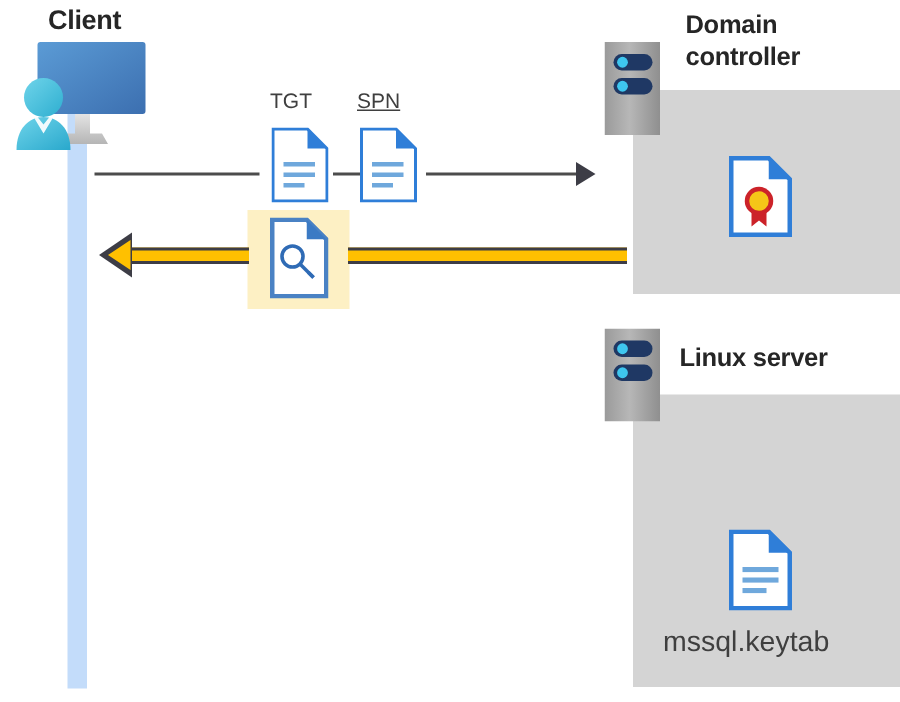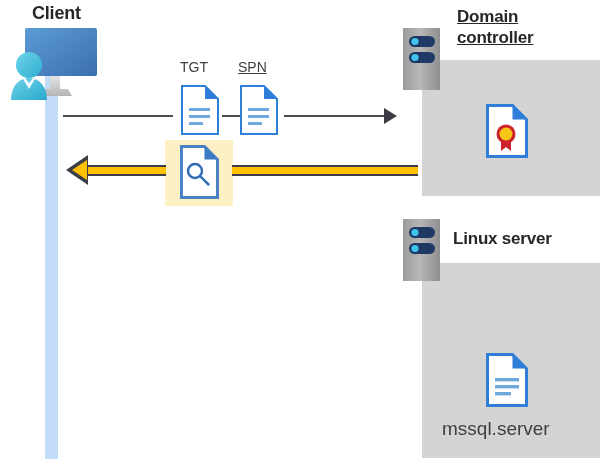--- a/index.html
+++ b/index.html
@@ -205,21 +205,21 @@
         </linearGradient>
       </defs>
       <rect x="0" y="0" width="37" height="62" fill="url(#srvGradA)"></rect>
       <rect x="6" y="8" width="26" height="11" rx="5.5" fill="#1f3864"></rect>
       <circle cx="12" cy="13.5" r="3.6" fill="#3ec6ef"></circle>
       <rect x="6" y="24" width="26" height="11" rx="5.5" fill="#1f3864"></rect>
       <circle cx="12" cy="29.5" r="3.6" fill="#3ec6ef"></circle>
     </svg>
   </div>
 
-  <div class="ttl" style="left:457px; top:6px; width:140px;text-decoration:underline;">Domain
+  <div class="ttl" style="left:457px; top:6px; width:140px;">Domain
 controller</div>
 
   <div class="iconwrap" style="left:486px; top:104px; width:42px; height:54px;">
     <svg width="42" height="54" viewBox="0 0 42 54">
       <path d="M1.5 1.5 h25 l14 14 v37 h-39 z" fill="#ffffff" stroke="#2f7ed8" stroke-width="3"></path>
       <path d="M26.5 1.5 l14 14 h-14 z" fill="#2f7ed8"></path>
 
       <path d="M15 33 l0 14 l5 -4 l5 4 l0 -14 z" fill="#cc2229"></path>
 
       <circle cx="20" cy="30" r="9.5" fill="#cc2229"></circle>
@@ -252,15 +252,15 @@
   <div class="iconwrap" style="left:486px; top:353px; width:42px; height:54px;">
     <svg width="42" height="54" viewBox="0 0 42 54">
       <path d="M1.5 1.5 h25 l14 14 v37 h-39 z" fill="#ffffff" stroke="#2f7ed8" stroke-width="3"></path>
       <path d="M26.5 1.5 l14 14 h-14 z" fill="#2f7ed8"></path>
       <rect x="9" y="25" width="24" height="3.4" fill="#6fa8dc"></rect>
       <rect x="9" y="32" width="24" height="3.4" fill="#6fa8dc"></rect>
       <rect x="9" y="39" width="16" height="3.4" fill="#6fa8dc"></rect>
     </svg>
   </div>
 
-  <div class="lbl" style="left:442px; top:418px;">mssql.server</div>
+  <div class="lbl" style="left:442px; top:418px;">mssql.keytab</div>
 
 </div>
 
 </body></html>

